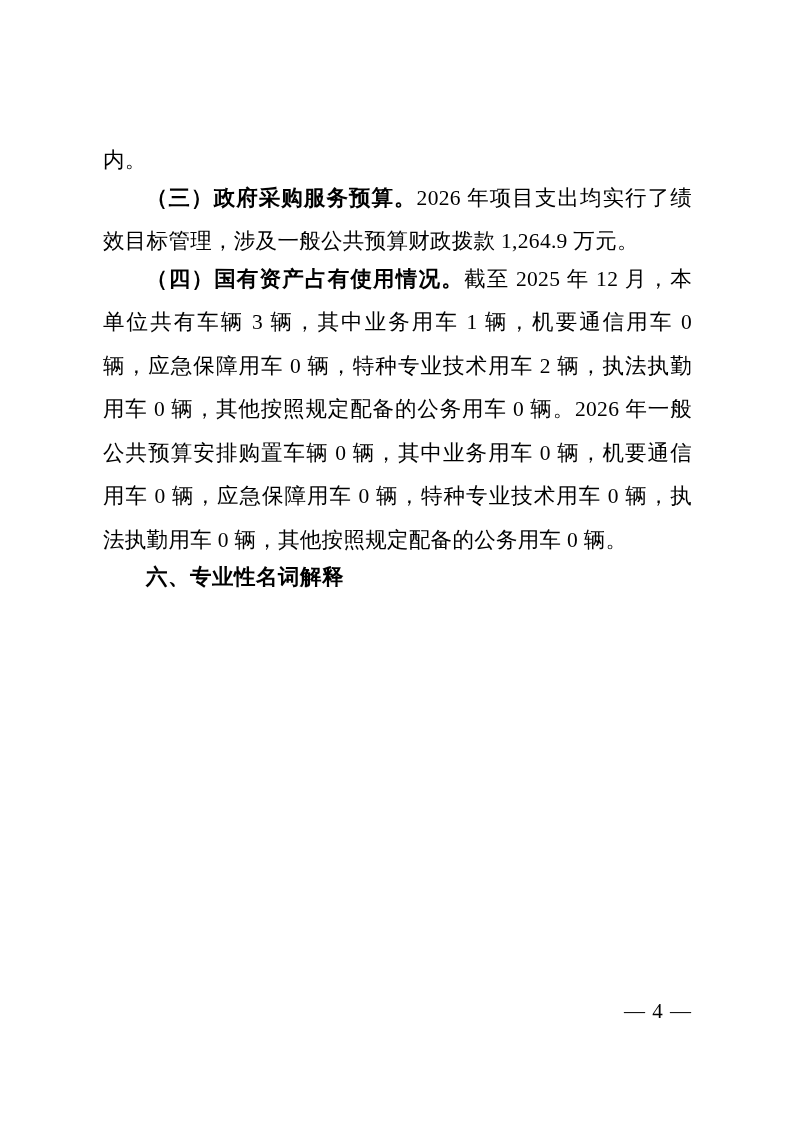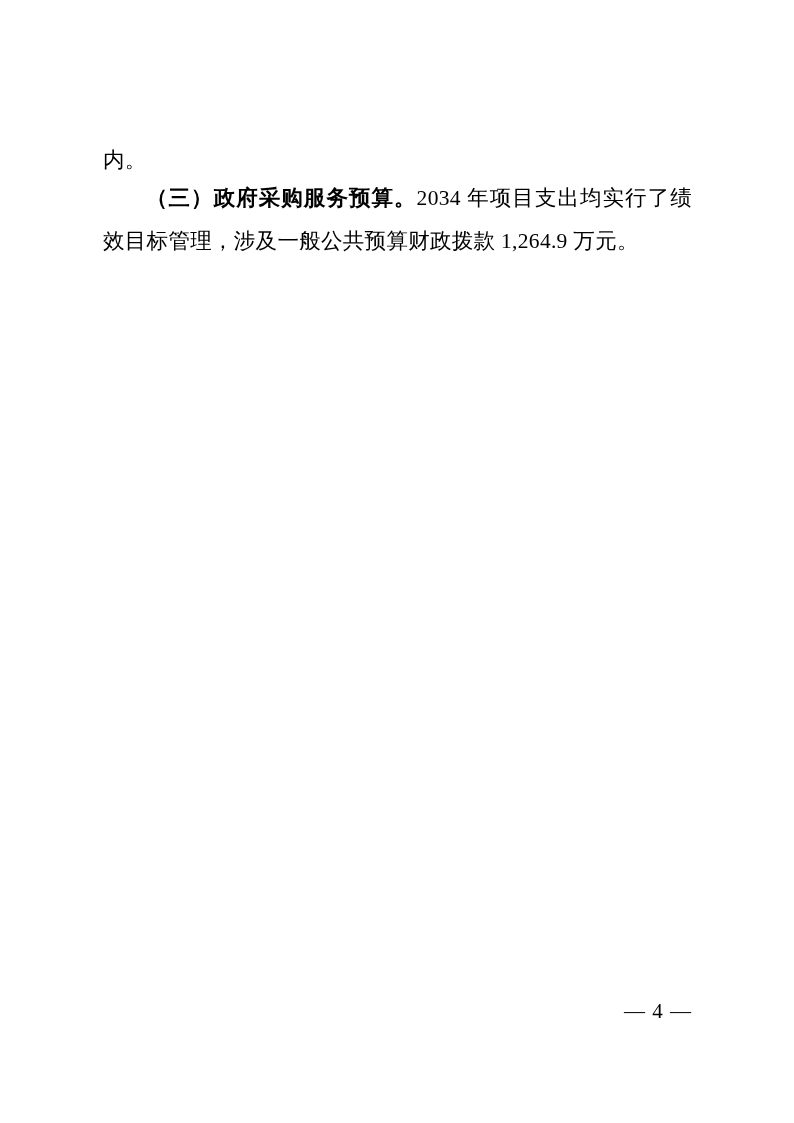--- a/index.html
+++ b/index.html
@@ -72,24 +72,28 @@
 <div class="page">
 
   <div class="content">
 
     <p class="no-indent">
       <span>内。</span>
     </p>
 
 
     <p>
-      <span class="lead">（三）政府采购服务预算。</span><span>2034 年项目支出均实行了绩效目标管理，涉及一般公共预算财政拨款 1,264.9 万元。</span>
+      <span class="lead">（三）政府采购服务预算。</span><span>2026 年项目支出均实行了绩效目标管理，涉及一般公共预算财政拨款 1,264.9 万元。</span>
+    </p>
+
+    <p>
+      <span class="lead">（四）国有资产占有使用情况。</span><span>截至 2025 年 12 月，本单位共有车辆 3 辆，其中业务用车 1 辆，机要通信用车 0 辆，应急保障用车 0 辆，特种专业技术用车 2 辆，执法执勤用车 0 辆，其他按照规定配备的公务用车 0 辆。2026 年一般公共预算安排购置车辆 0 辆，其中业务用车 0 辆，机要通信用车 0 辆，应急保障用车 0 辆，特种专业技术用车 0 辆，执法执勤用车 0 辆，其他按照规定配备的公务用车 0 辆。</span>
     </p>
 
 
-
+    <h2 class="section-heading">六、专业性名词解释</h2>
 
 
   </div>
 
   <div class="page-footer">— 4 —</div>
 
 </div>
 
 </body></html>

